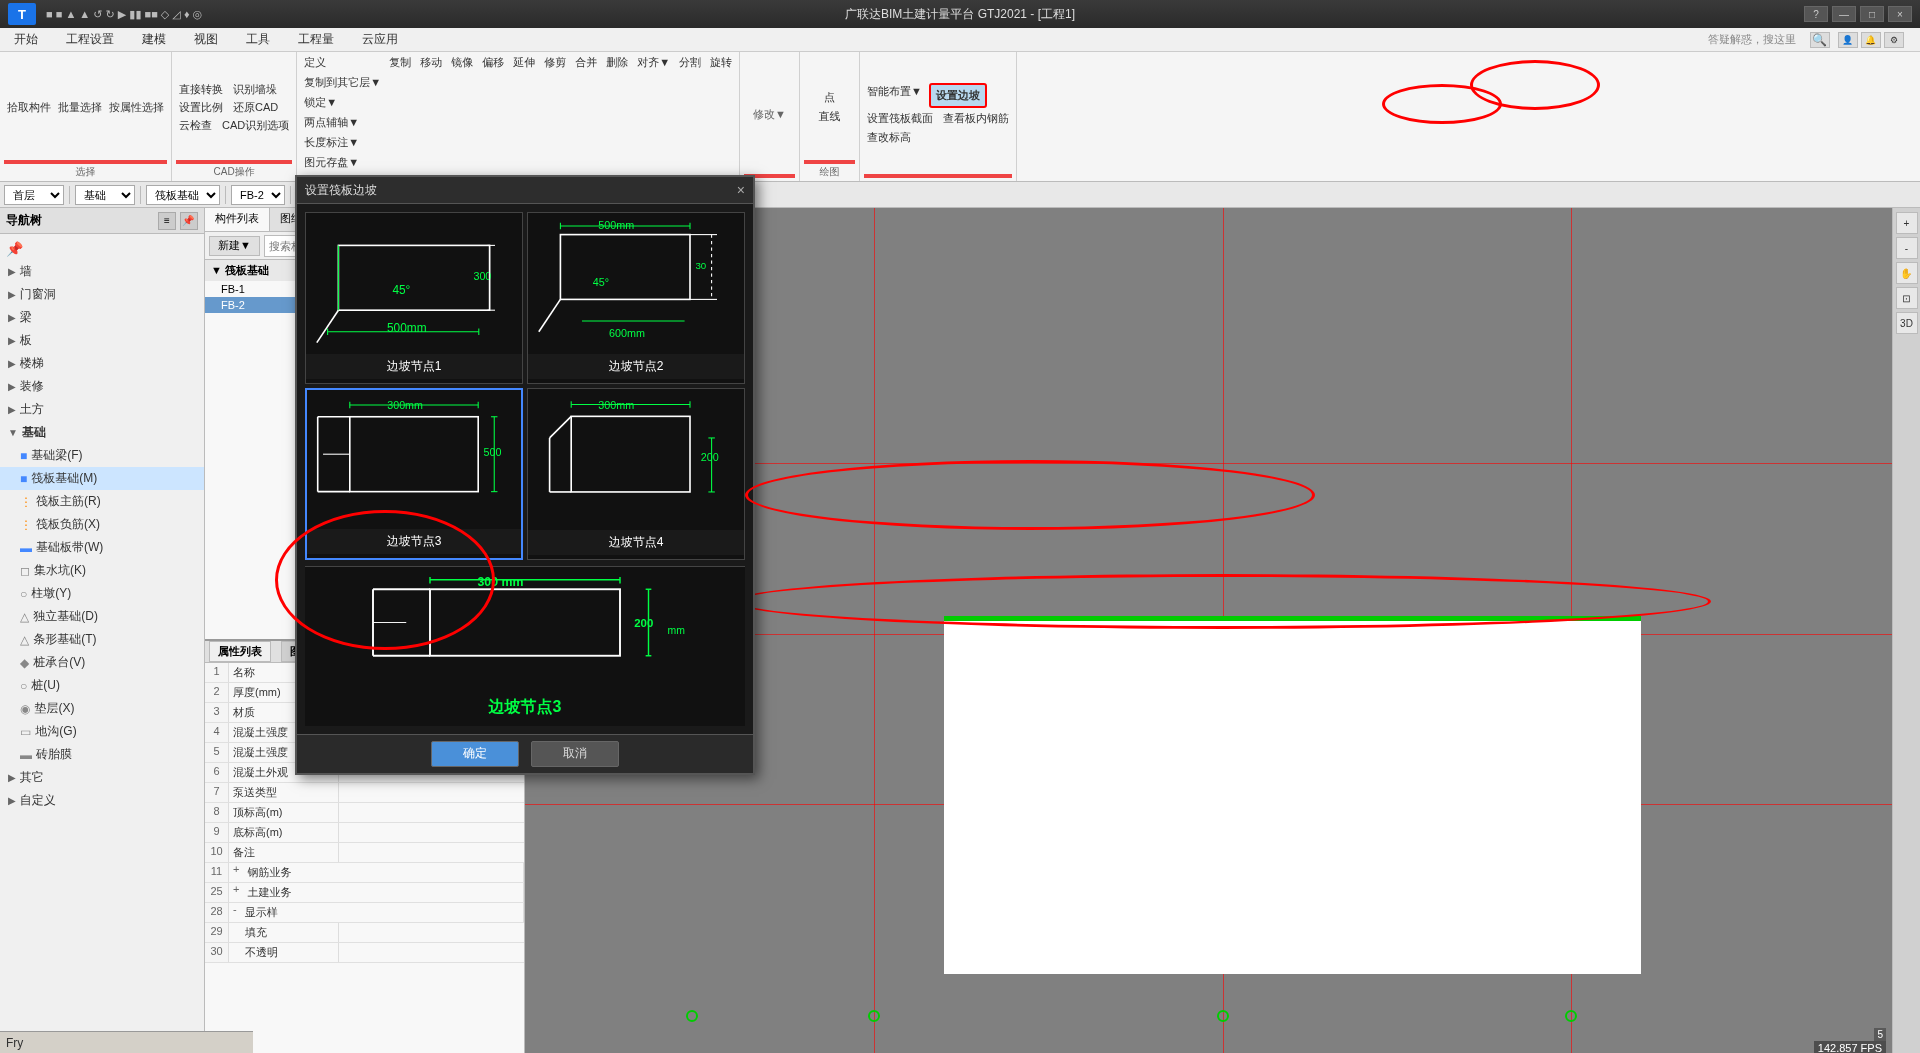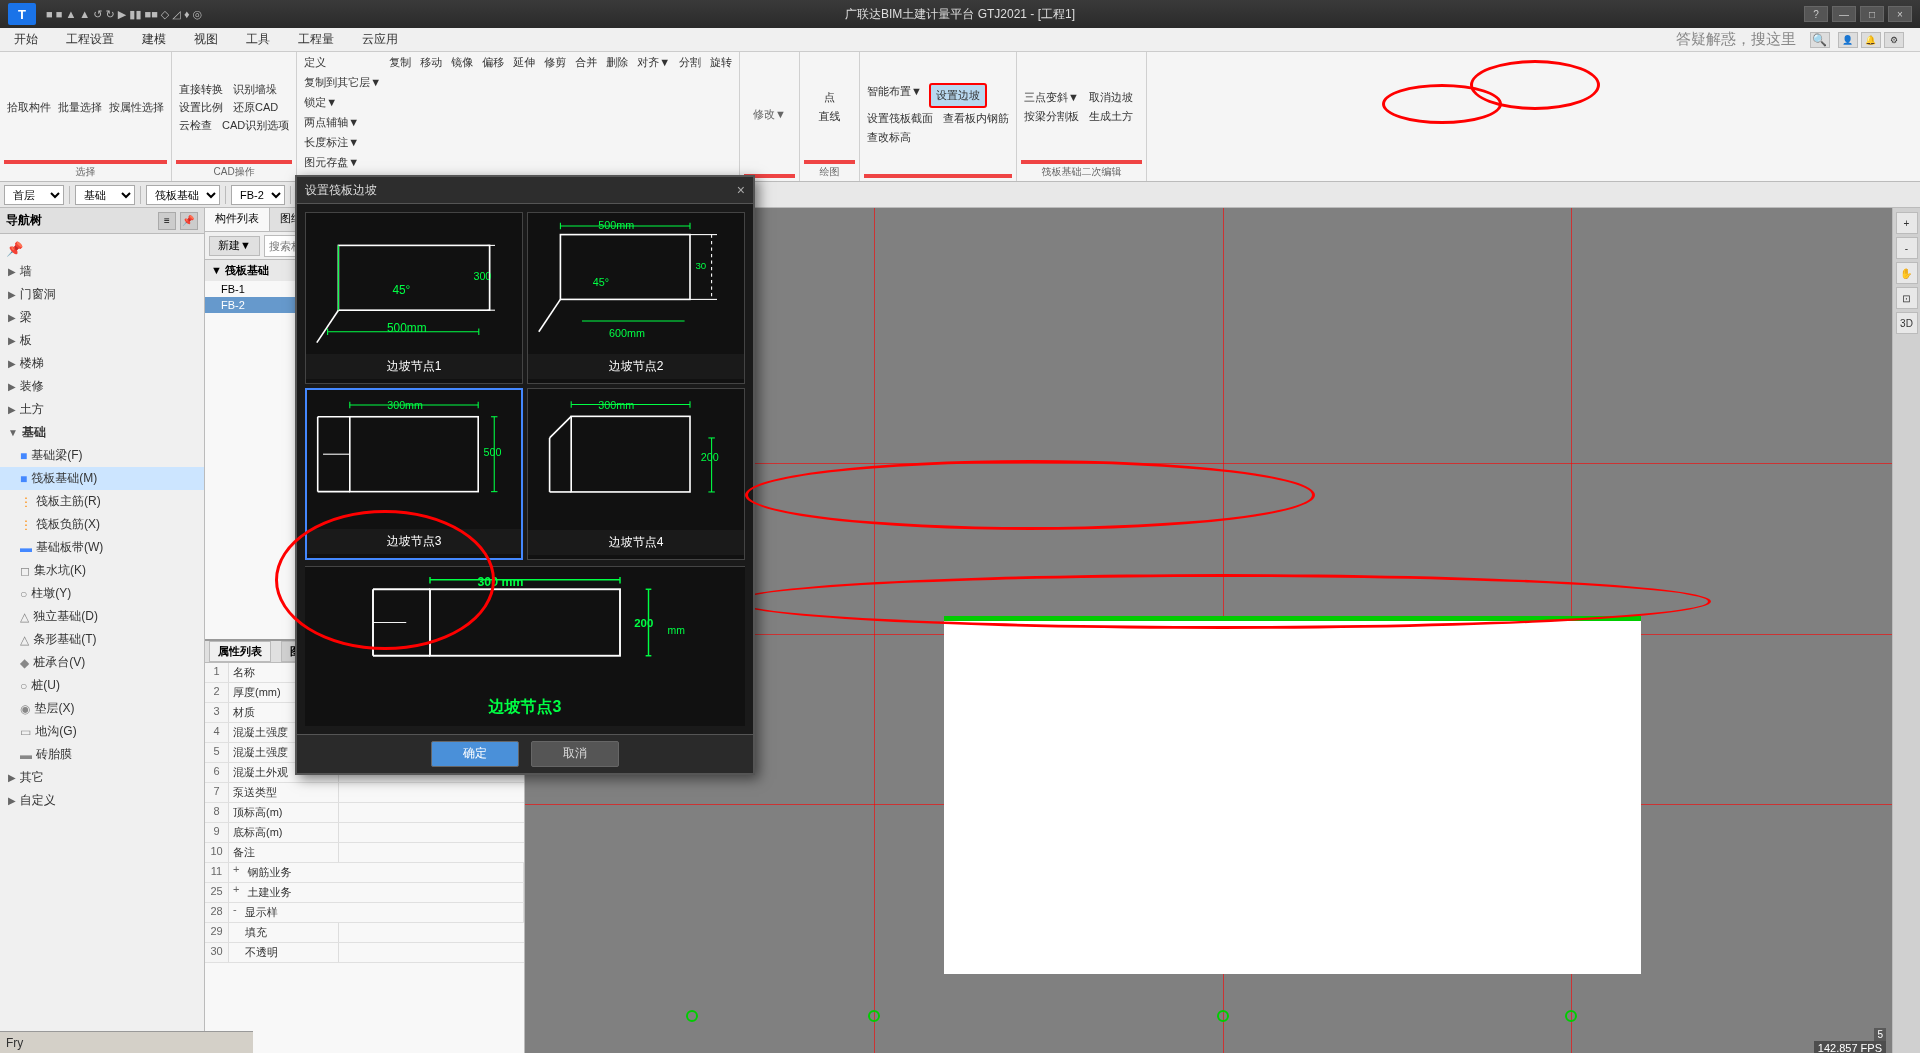--- a/index.html
+++ b/index.html
@@ -22,21 +22,21 @@
       display: flex; align-items: center; padding: 0 8px; gap: 16px;
       border-bottom: 1px solid #ccc; font-size: 12px; color: #333;
     }
     #menu-bar span { cursor: pointer; padding: 2px 6px; }
 
     
     #ribbon-search {
       margin-left: auto; display: flex; align-items: center; padding: 4px 8px;
       gap: 8px;
     }
-    .search-hint { font-size: 15px; color: #888; }
+    .search-hint { font-size: 11px; color: #888; }
 
     
     #toolbar-row {
       width: 100%; height: 26px; background: #e8e8e8;
       display: flex; align-items: center; padding: 0 4px; gap: 2px;
       border-bottom: 1px solid #bbb; font-size: 12px;
     }
     .tb-select {
       height: 20px; border: 1px solid #aaa; background: white; font-size: 11px; padding: 0 4px; min-width: 60px;
     }
@@ -320,46 +320,33 @@
         <div class="r-btn">点</div>
         <div class="r-btn">直线</div>
       </div>
       <div class="r-section-name">绘图</div>
     </div>
 
     <div class="r-section" style="min-width:120px;">
       <div class="r-section-top" style="flex-direction:column;gap:2px;align-items:flex-start;">
         <div style="display:flex;gap:4px;">
           <div class="r-btn">智能布置▼</div>
-          <div class="r-btn" style="background:#b8d8ef;border:2px solid #ff0000;font-weight:normal;border-radius:3px;padding:3px 5px;">设置边坡</div>
+          <div class="r-btn" style="background:#b8d8ef;border:2px solid #ff0000;font-weight:bold;border-radius:3px;padding:3px 5px;">设置边坡</div>
         </div>
         <div style="display:flex;gap:4px;">
           <div class="r-btn">设置筏板截面</div>
           <div class="r-btn">查看板内钢筋</div>
         </div>
         <div style="display:flex;gap:4px;">
           <div class="r-btn">查改标高</div>
         </div>
       </div>
       <div class="r-section-name"></div>
     </div>
 
-    <div class="r-section" style="min-width:130px;">
-      <div class="r-section-top" style="flex-direction:column;gap:2px;align-items:flex-start;">
-        <div style="display:flex;gap:4px;">
-          <div class="r-btn">三点变斜▼</div>
-          <div class="r-btn">取消边坡</div>
-        </div>
-        <div style="display:flex;gap:4px;">
-          <div class="r-btn">按梁分割板</div>
-          <div class="r-btn">生成土方</div>
-        </div>
-      </div>
-      <div class="r-section-name">筏板基础二次编辑</div>
-    </div>
 
   </div>
 </div>
 
 <div id="toolbar-row">
   <select class="tb-select">
     <option>首层</option>
   </select>
   <div class="tb-separator"></div>
   <select class="tb-select">

